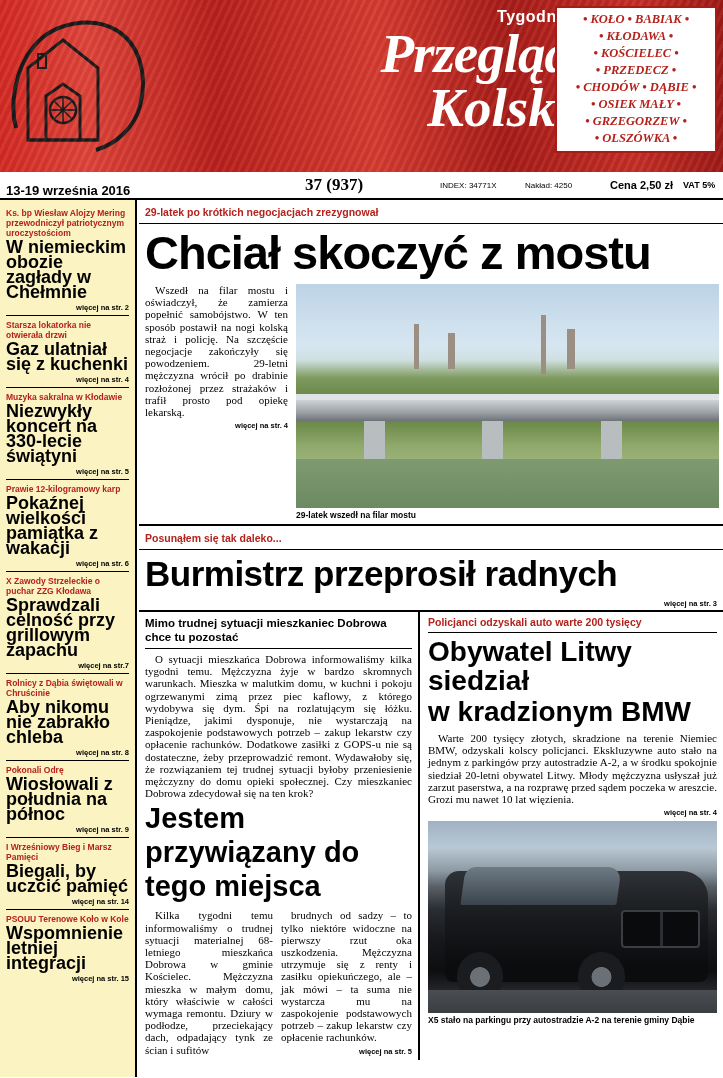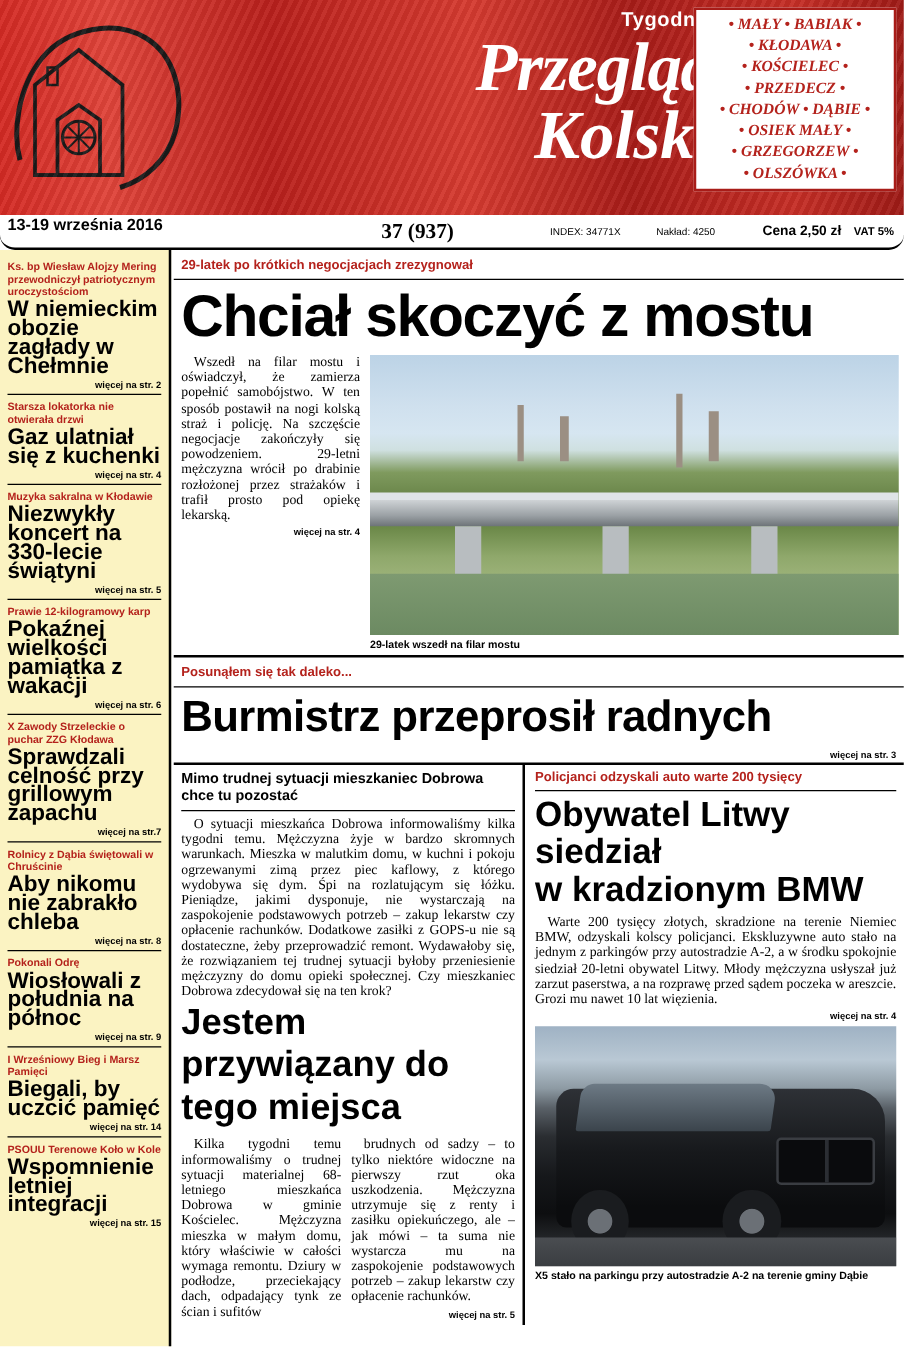--- a/index.html
+++ b/index.html
@@ -22,21 +22,21 @@
   .logo-box{position:absolute;left:8px;top:10px;width:150px;height:148px;}
   .logo-box svg{display:block;}
   .title-block{position:absolute;left:176px;top:8px;width:395px;text-align:right;color:#fff;z-index:3;}
   .tygodnik{font-family:"Liberation Sans",sans-serif;font-weight:bold;font-size:16px;letter-spacing:0.5px;margin-bottom:2px;}
   .p-title{font-family:"Liberation Serif",serif;font-style:italic;font-weight:bold;font-size:55px;line-height:0.95;letter-spacing:-1px;}
   .p-title2{font-family:"Liberation Serif",serif;font-style:italic;font-weight:bold;font-size:55px;line-height:1.0;letter-spacing:0px;}
   .towns{position:absolute;right:6px;top:6px;width:158px;background:#ffffff;border:2px solid #a81c18;z-index:4;padding:3px 0 4px 0;}
   .towns div{font-family:"Liberation Serif",serif;font-weight:bold;font-style:italic;font-size:12.5px;color:#b4221c;text-align:center;line-height:17px;white-space:nowrap;}
 
   
-  .infobar{position:relative;height:26px;border-bottom:2px solid #000;border-top:0;display:flex;align-items:flex-start;border-radius:12px;}
+  .infobar{position:relative;height:26px;border-bottom:2px solid #000;border-top:0;display:flex;align-items:flex-end;}
   .infobar .date{font-family:"Liberation Sans",sans-serif;font-weight:bold;font-size:13px;margin-left:6px;}
   .infobar .issue{font-family:"Liberation Serif",serif;font-weight:bold;font-size:17px;position:absolute;left:305px;top:3px;}
   .infobar .index{font-family:"Liberation Sans",sans-serif;font-size:8px;position:absolute;left:440px;top:9px;}
   .infobar .naklad{font-family:"Liberation Sans",sans-serif;font-size:8px;position:absolute;left:525px;top:9px;}
   .infobar .cena{font-family:"Liberation Sans",sans-serif;font-weight:bold;font-size:11px;position:absolute;left:610px;top:7px;}
   .infobar .vat{font-family:"Liberation Sans",sans-serif;font-weight:bold;font-size:9px;position:absolute;left:683px;top:8px;}
 
   
   .content{position:relative;width:723px;height:878px;}
 
@@ -117,21 +117,21 @@
       </svg>
     </div>
 
     <div class="title-block">
       <div class="tygodnik">Tygodnik</div>
       <div class="p-title">Przegląd</div>
       <div class="p-title2">Kolski</div>
     </div>
 
     <div class="towns">
-      <div>• MAŁY • BABIAK •</div>
+      <div>• KOŁO • BABIAK •</div>
       <div>• KŁODAWA •</div>
       <div>• KOŚCIELEC •</div>
       <div>• PRZEDECZ •</div>
       <div>• CHODÓW • DĄBIE •</div>
       <div>• OSIEK MAŁY •</div>
       <div>• GRZEGORZEW •</div>
       <div>• OLSZÓWKA •</div>
     </div>
   </div>
 

